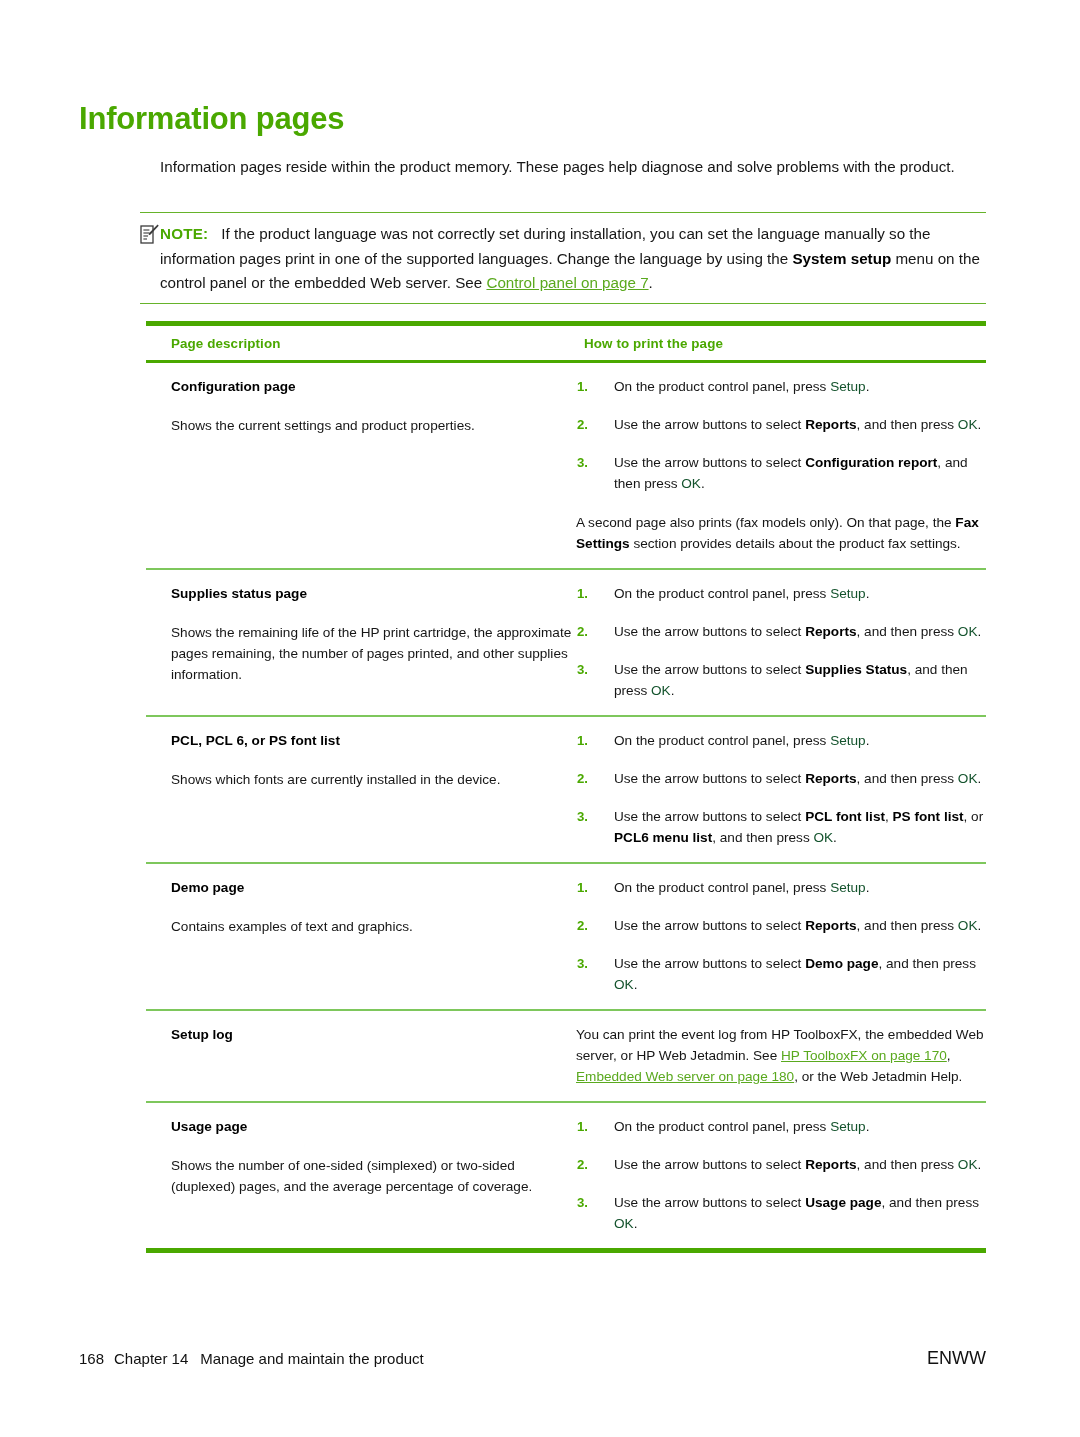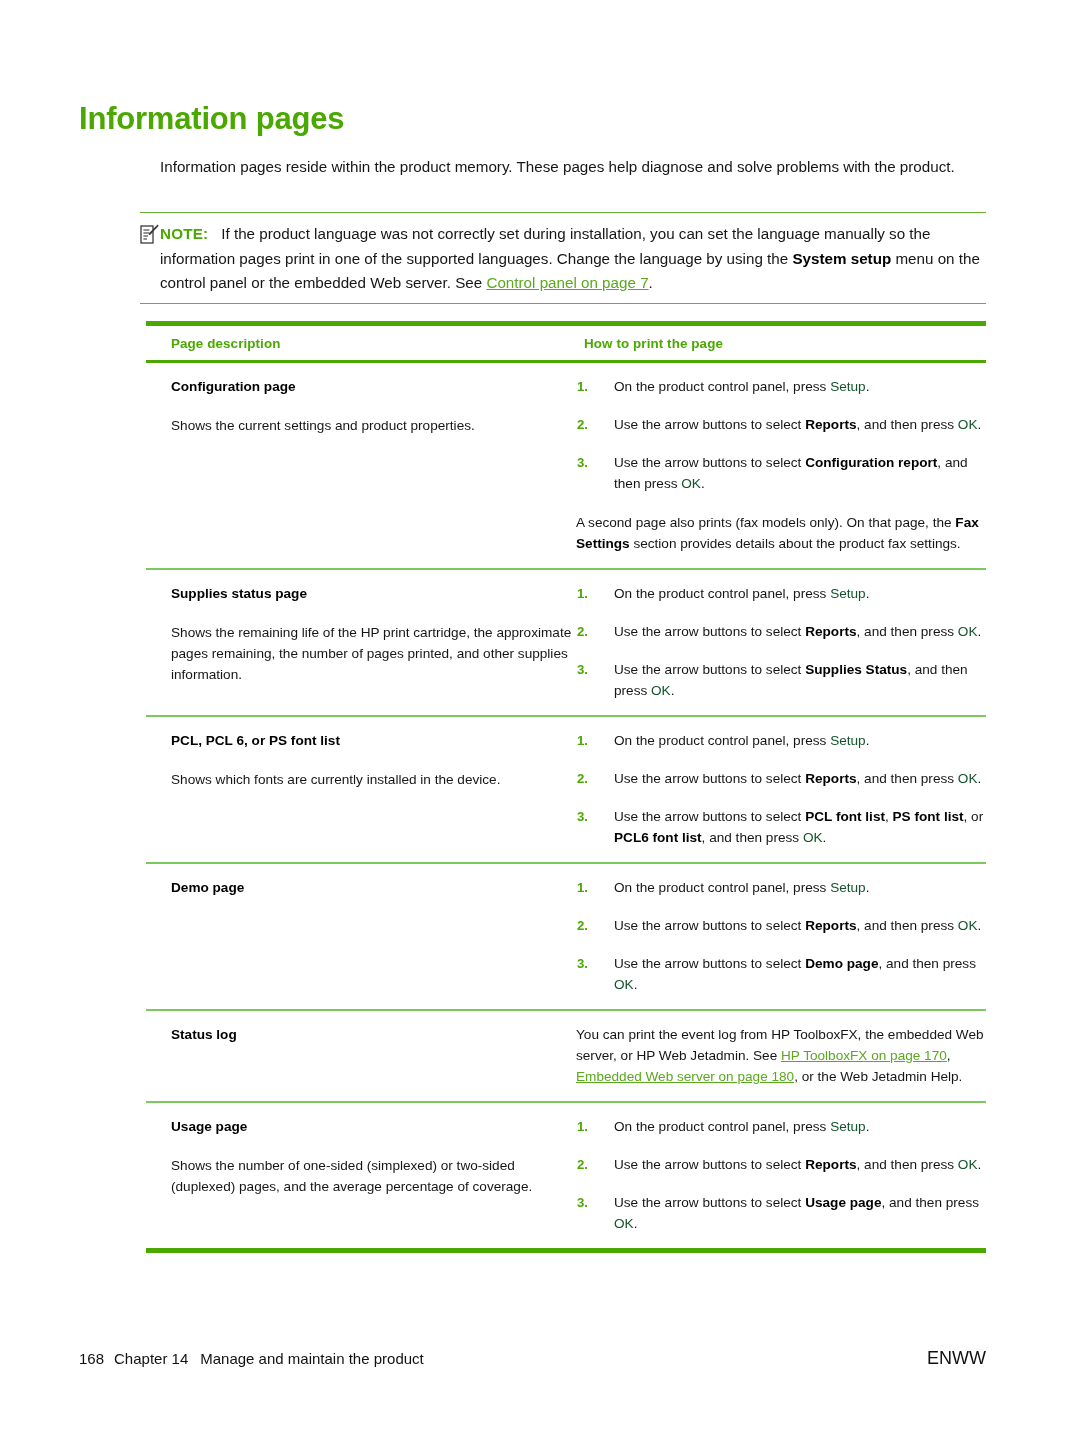--- a/index.html
+++ b/index.html
@@ -287,52 +287,53 @@
       </div>
       <div class="cell-how">
         <ol class="steps">
           <li>
             <span class="num">1.</span><span>On the product control panel, press </span><span class="kw">Setup</span><span>.</span>
           </li>
           <li>
             <span class="num">2.</span><span>Use the arrow buttons to select </span><b>Reports</b><span>, and then press </span><span class="kw">OK</span><span>.</span>
           </li>
           <li>
-            <span class="num">3.</span><span>Use the arrow buttons to select </span><b>PCL font list</b><span>, </span><b>PS font list</b><span>, or </span><b>PCL6 font list</b><span>, and then press </span><span class="kw">OK</span><span>.</span>
+            <span class="num">3.</span><span>Use the arrow buttons to select </span><b>PCL font list</b><span>, </span><b>PS font list</b><span>, or </span><b>PCL6 menu list</b><span>, and then press </span><span class="kw">OK</span><span>.</span>
           </li>
         </ol>
       </div>
     </div>
 
     <div class="rule-row"></div>
 
     <div class="trow">
       <div class="cell-desc">
         <span class="title">Demo page</span>
+        <span class="desc">Contains examples of text and graphics.</span>
       </div>
       <div class="cell-how">
         <ol class="steps">
           <li>
             <span class="num">1.</span><span>On the product control panel, press </span><span class="kw">Setup</span><span>.</span>
           </li>
           <li>
             <span class="num">2.</span><span>Use the arrow buttons to select </span><b>Reports</b><span>, and then press </span><span class="kw">OK</span><span>.</span>
           </li>
           <li>
             <span class="num">3.</span><span>Use the arrow buttons to select </span><b>Demo page</b><span>, and then press </span><span class="kw">OK</span><span>.</span>
           </li>
         </ol>
       </div>
     </div>
 
     <div class="rule-row"></div>
 
     <div class="trow">
       <div class="cell-desc">
-        <span class="title">Status log</span>
+        <span class="title">Setup log</span>
       </div>
       <div class="cell-how plain-how">
         <span>You can print the event log from HP ToolboxFX, the embedded Web server, or HP Web Jetadmin. See </span><a class="xref" href="#">HP ToolboxFX on page 170</a><span>, </span><a class="xref" href="#">Embedded Web server on page 180</a><span>, or the Web Jetadmin Help.</span>
       </div>
     </div>
 
     <div class="rule-row"></div>
 
     <div class="trow">
       <div class="cell-desc">

